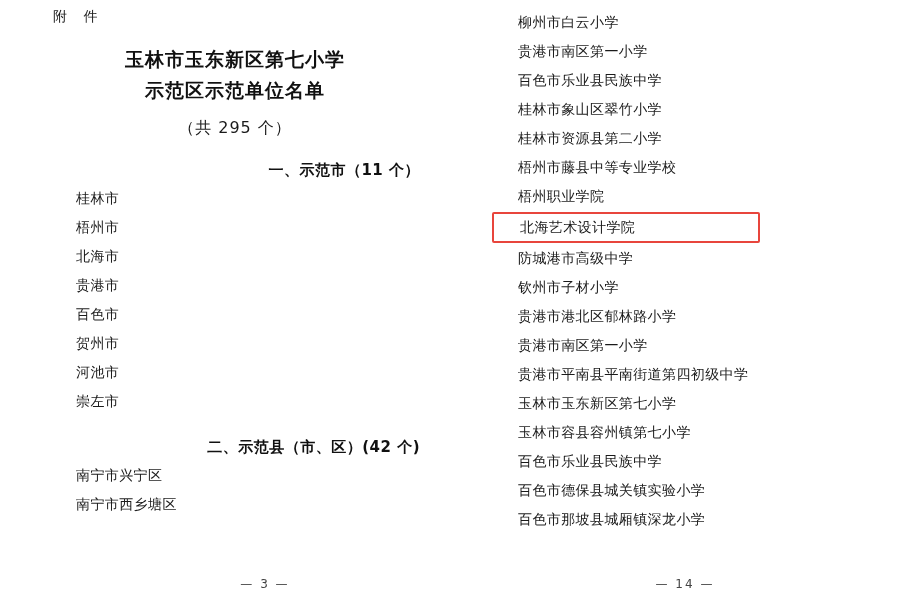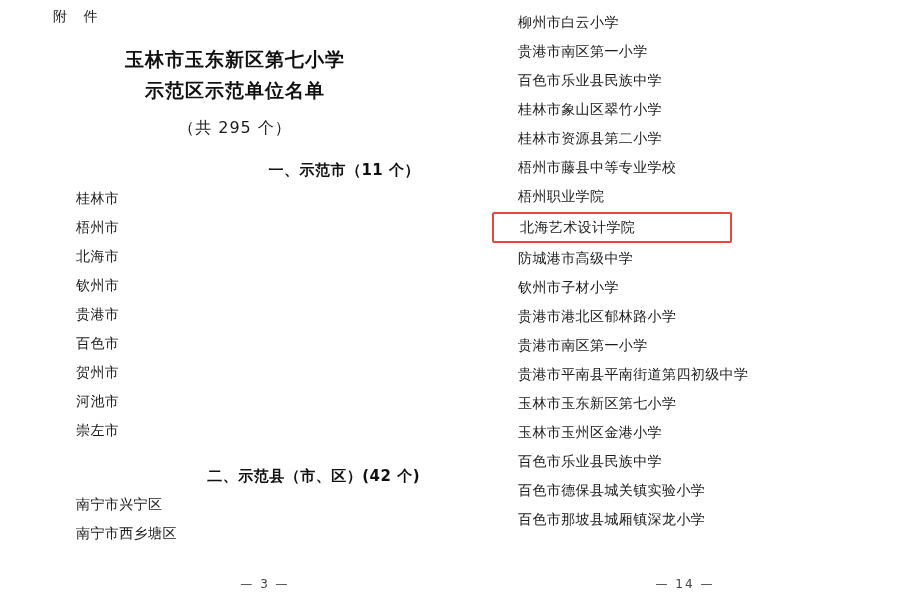--- a/index.html
+++ b/index.html
@@ -79,21 +79,21 @@
     padding-left: 26px;
   }
   .entry.highlight {
     border: 2px solid #e8453c;
     border-radius: 2px;
     padding-top: 1px;
     padding-bottom: 1px;
     margin: 1px 0 1px 0;
     line-height: 25px;
     display: block;
-    width: 240px;
+    width: 268px;
     box-sizing: border-box;
   }
   .footer {
     position: absolute;
     bottom: 8px;
     left: 0;
     width: 100%;
     text-align: center;
     font-size: 12px;
     color: #444;
@@ -112,21 +112,20 @@
     <div class="doc-title">
       <div>玉林市玉东新区第七小学</div>
       <div>示范区示范单位名单</div>
     </div>
     <div class="doc-subtitle">（共 295 个）</div>
 
     <div class="section-head">一、示范市（11 个）</div>
     <div class="entry">桂林市</div>
     <div class="entry">梧州市</div>
     <div class="entry">北海市</div>
-    <div class="entry">钦州市</div>
     <div class="entry">贵港市</div>
     <div class="entry">百色市</div>
     <div class="entry">贺州市</div>
     <div class="entry">河池市</div>
     <div class="entry">崇左市</div>
 
     <div class="section-head">二、示范县（市、区）(42 个)</div>
     <div class="entry">南宁市兴宁区</div>
     <div class="entry">南宁市西乡塘区</div>
 
@@ -141,21 +140,21 @@
     <div class="entry">桂林市资源县第二小学</div>
     <div class="entry">梧州市藤县中等专业学校</div>
     <div class="entry">梧州职业学院</div>
     <div class="entry highlight">北海艺术设计学院</div>
     <div class="entry">防城港市高级中学</div>
     <div class="entry">钦州市子材小学</div>
     <div class="entry">贵港市港北区郁林路小学</div>
     <div class="entry">贵港市南区第一小学</div>
     <div class="entry">贵港市平南县平南街道第四初级中学</div>
     <div class="entry">玉林市玉东新区第七小学</div>
-    <div class="entry">玉林市玉州区金港小学</div>
+    <div class="entry">玉林市容县容州镇第七小学</div>
     <div class="entry">百色市乐业县民族中学</div>
     <div class="entry">百色市德保县城关镇实验小学</div>
     <div class="entry">百色市那坡县城厢镇深龙小学</div>
 
     <div class="footer">— 14 —</div>
   </div>
 
 </div>
 
 </body></html>

